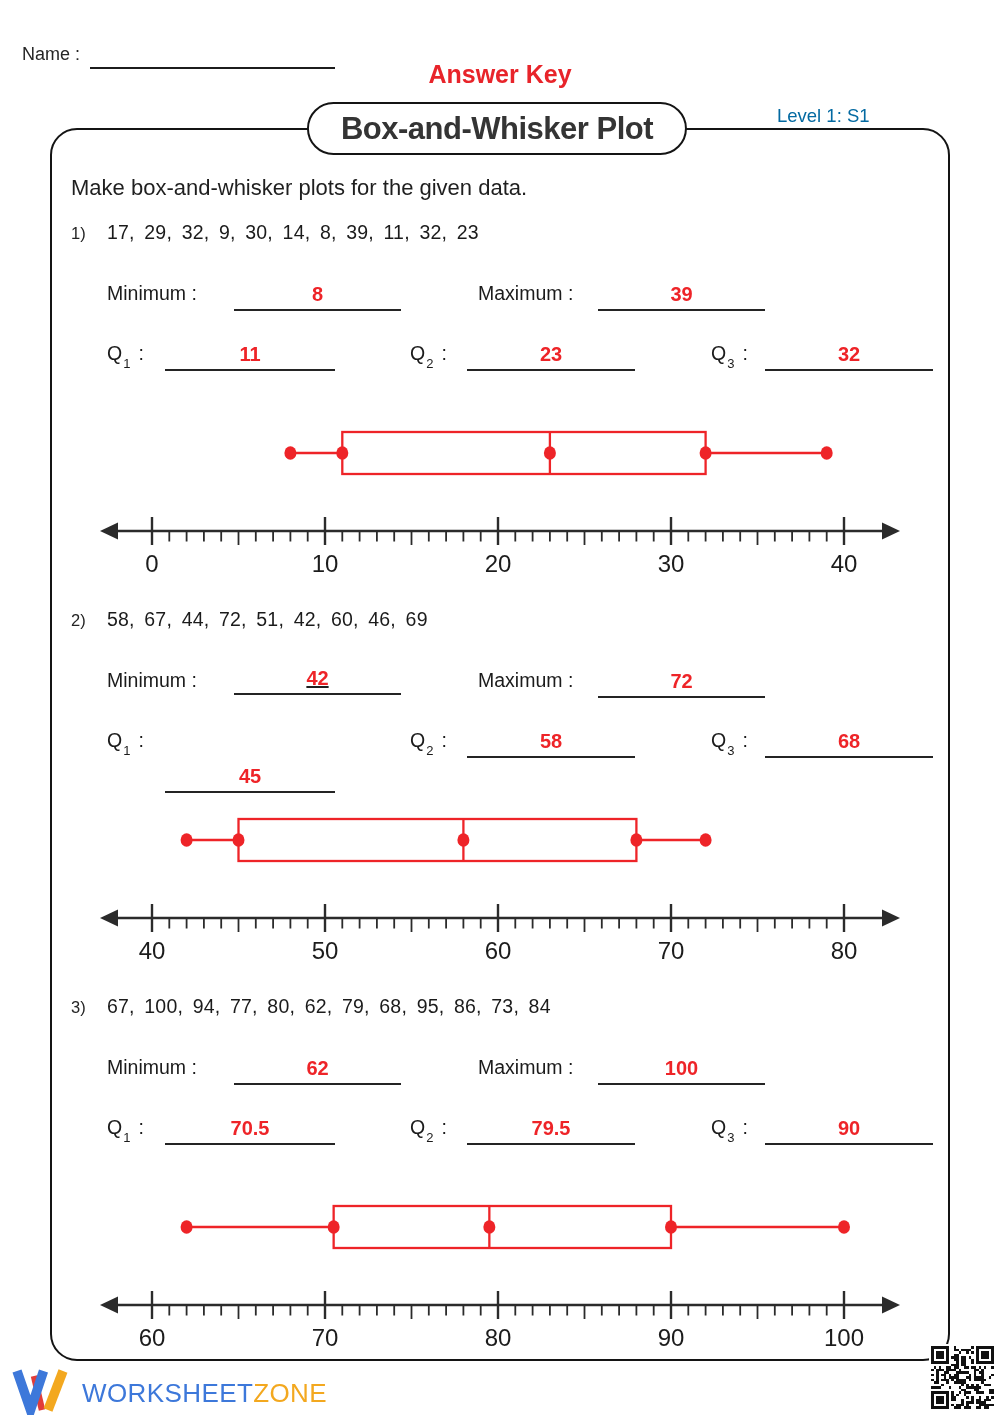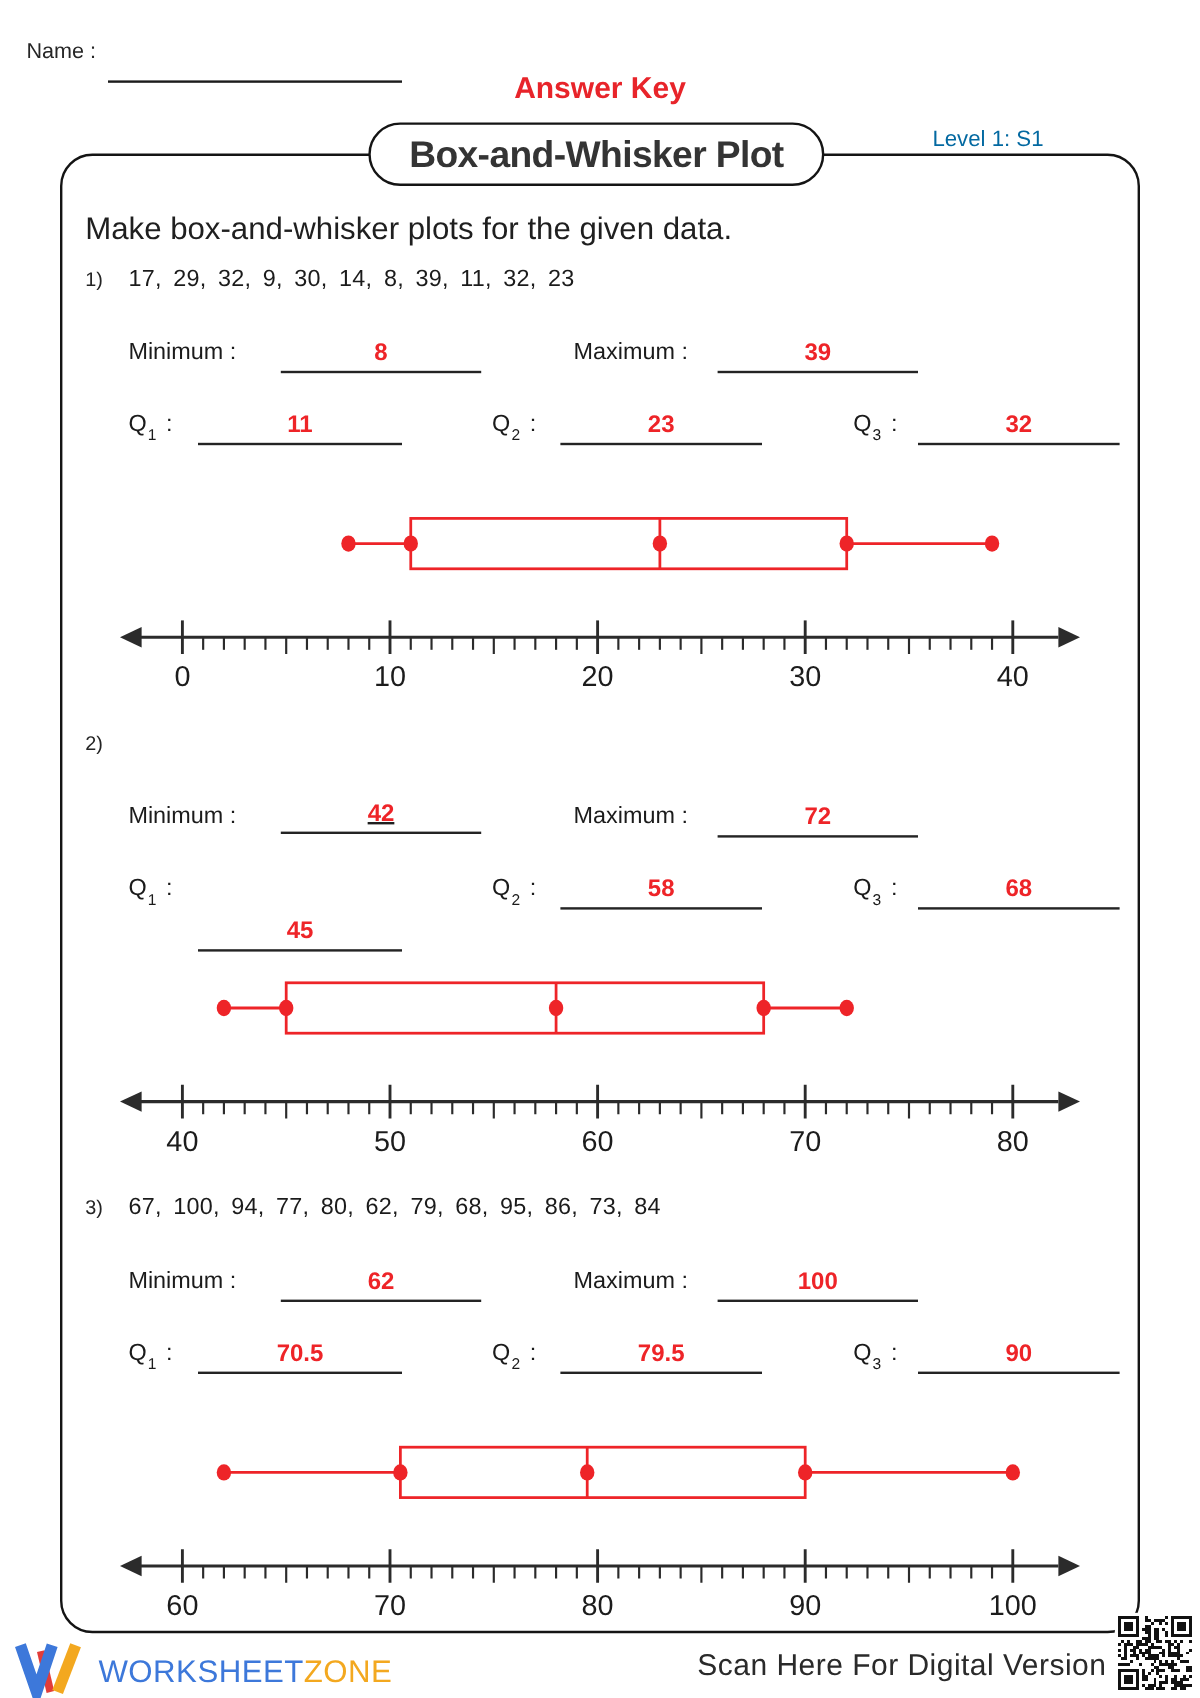--- a/index.html
+++ b/index.html
@@ -1,35 +1,35 @@
 <!DOCTYPE html>
 <html><head>
 <meta charset="utf-8">
 <style>
   html,body{margin:0;padding:0;background:#ffffff;}
   .page{
     position:relative;width:1000px;height:1415px;background:#ffffff;
     font-family:"Liberation Sans","DejaVu Sans",sans-serif;color:#1f1f1f;overflow:hidden;
   }
   .abs{position:absolute;}
-  .name-label{left:22px;top:32px;font-size:18px;color:#262626;}
+  .name-label{left:22px;top:44px;font-size:18px;color:#262626;}
   .name-line{left:90px;top:46px;width:245px;height:21px;border-bottom:2.4px solid #1c1c1c;}
   .answer-key{left:0;top:60px;width:1000px;text-align:center;font-size:25px;font-weight:bold;color:#e8242a;}
   .frame{
     left:50px;top:128px;width:900px;height:1233px;box-sizing:border-box;
     border:2.2px solid #141414;border-radius:27px;background:#ffffff;
   }
   .title-pill{
     left:497px;top:102px;transform:translateX(-50%);height:53px;box-sizing:border-box;
     background:#ffffff;border:2.6px solid #141414;border-radius:28px;
     display:flex;align-items:center;padding:0 32px;z-index:3;
   }
   .title-pill span{font-size:31px;font-weight:bold;color:#343434;letter-spacing:-0.5px;white-space:nowrap;}
   .level-label{left:777px;top:105px;font-size:18.5px;color:#0369a1;z-index:2;}
-  .instruction{left:71px;top:175px;font-size:26px;color:#1f1f1f;}
+  .instruction{left:71px;top:175px;font-size:22px;color:#1f1f1f;}
   .problem{left:0;top:0;width:1000px;height:365px;}
   .pnum{position:absolute;left:71px;top:3px;font-size:16.5px;color:#242424;}
   .plist{position:absolute;left:107px;top:0;font-size:19.5px;color:#1b1b1b;word-spacing:4px;letter-spacing:0.2px;}
   .lbl{position:absolute;font-size:19.5px;color:#1b1b1b;height:24px;line-height:24px;white-space:nowrap;}
   .lbl sub{font-size:13px;line-height:0;position:relative;top:3px;left:1px;}
   .qcolon{margin-left:9px;}
   .blank{
     position:absolute;height:33px;box-sizing:border-box;border-bottom:2.5px solid #242424;
     display:flex;align-items:flex-end;justify-content:center;
   }
@@ -138,20 +138,21 @@
         <ellipse cx="230.4" cy="43" rx="6" ry="6.8" fill="#ee2428"></ellipse>
         <ellipse cx="282.3" cy="43" rx="6" ry="6.8" fill="#ee2428"></ellipse>
         <ellipse cx="489.90000000000003" cy="43" rx="6" ry="6.8" fill="#ee2428"></ellipse>
         <ellipse cx="645.6" cy="43" rx="6" ry="6.8" fill="#ee2428"></ellipse>
         <ellipse cx="766.7" cy="43" rx="6" ry="6.8" fill="#ee2428"></ellipse>
       </svg>
   </div>
 
   <div class="abs problem" style="top:608px;">
     <div class="pnum">2)</div>
+    <div class="plist">58, 67, 44, 72, 51, 42, 60, 46, 69</div>
     <div class="lbl" style="left:107px;top:60px;">Minimum :</div>
     <div class="blank" style="left:234px;top:54px;width:167px;text-decoration:underline;">
       <span class="ans">42</span>
     </div>
     <div class="lbl" style="left:478px;top:60px;">Maximum :</div>
     <div class="blank" style="left:598px;top:57px;width:167px;">
       <span class="ans">72</span>
     </div>
     <div class="lbl" style="left:107px;top:120px;"><span>Q</span><sub>1</sub><span class="qcolon">:</span></div>
     <div class="blank" style="left:165px;top:117px;width:170px;margin-top:35px;">
@@ -313,21 +314,20 @@
   </div>
 
   <svg class="abs logo-mark" width="62" height="50" viewBox="0 0 62 50">
     <line x1="22" y1="11" x2="30" y2="45" stroke="#e23c39" stroke-width="6.5"></line>
     <polyline points="5,6 18.5,45 31.5,6" fill="none" stroke="#3d78da" stroke-width="9.5"></polyline>
     <line x1="36" y1="45" x2="51" y2="6" stroke="#f3a81f" stroke-width="9.5"></line>
   </svg>
   <div class="abs brand-text">
     <span class="footer-brand-first">WORKSHEET</span><span class="footer-brand-second">ZONE</span>
   </div>
-  <div class="abs scan-text">Scan Here For Digital Version</div>
   <svg class="abs qr" width="67" height="67" viewBox="0 0 27 27" shape-rendering="crispEdges">
       <rect x="0" y="0" width="27" height="27" fill="#ffffff"></rect>
       <rect x="10" y="1" width="1" height="1" fill="#111111"></rect>
       <rect x="17" y="1" width="1" height="1" fill="#111111"></rect>
       <rect x="10" y="2" width="1" height="1" fill="#111111"></rect>
       <rect x="11" y="2" width="1" height="1" fill="#111111"></rect>
       <rect x="13" y="2" width="1" height="1" fill="#111111"></rect>
       <rect x="14" y="2" width="1" height="1" fill="#111111"></rect>
       <rect x="15" y="2" width="1" height="1" fill="#111111"></rect>
       <rect x="16" y="2" width="1" height="1" fill="#111111"></rect>

